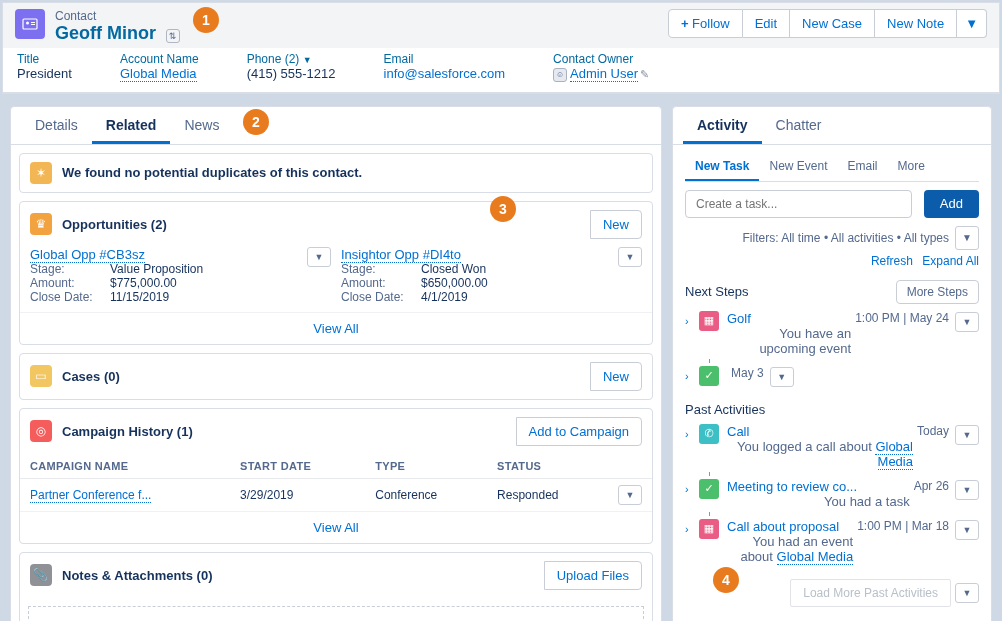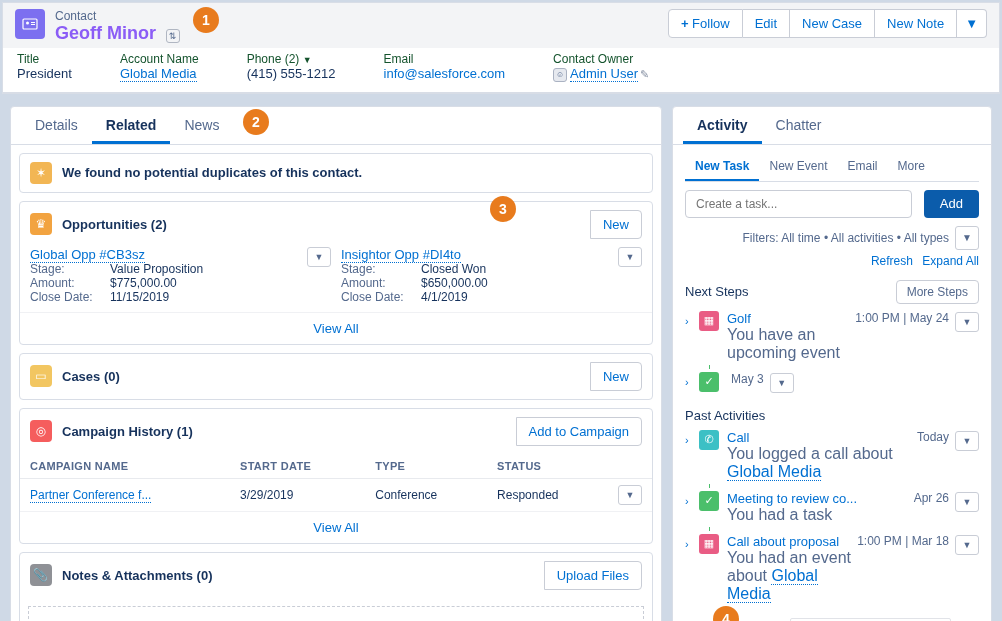--- a/index.html
+++ b/index.html
@@ -6,34 +6,34 @@
 body { font-family: -apple-system, "Segoe UI", Arial, sans-serif; font-size: 13px; color: #16325c; background: #cfd9e6; width: 1002px; height: 621px; overflow: hidden; }
 a { color: #0070d2; text-decoration: none; }
 a.dotted { border-bottom: 1px dotted #0070d2; }
 
 .page { background: #fff; border: 1px solid #d8dde6; margin: 2px; }
 
 
 .header { display: flex; align-items: flex-start; padding: 6px 12px 4px; background: #f3f4f6; position: relative; }
 .icon-contact { width: 30px; height: 30px; background: #7c6ff0; border-radius: 4px; display: flex; align-items: center; justify-content: center; color: #fff; margin-right: 10px; }
 .record-label { font-size: 12px; color: #54698d; }
-.record-name { font-size: 18px; font-weight: 600; color: #8b5cf6; }
+.record-name { font-size: 18px; font-weight: 600; color: #0369a1; }
 .hier-icon { display:inline-block; width:14px; height:14px; border:1px solid #b0b6c2; border-radius:3px; text-align:center; font-size:9px; color:#54698d; margin-left:6px; vertical-align: middle; line-height:12px;}
 .header-actions { margin-left: auto; display: flex; gap: 0; }
 .btn { background: #fff; border: 1px solid #c9cdd6; color: #0070d2; padding: 6px 12px; font-size: 13px; cursor: pointer; }
 .btn + .btn { border-left: none; }
 .btn:first-child { border-radius: 4px 0 0 4px; }
 .btn:last-child { border-radius: 0 4px 4px 0; }
 .btn-solo { border-radius: 4px; }
 .btn-caret { padding: 6px 8px; }
 
 
 .highlights { display: flex; padding: 4px 14px 10px; border-bottom: 1px solid #d8dde6; background:#fff;}
 .hl { margin-right: 48px; }
-.hl-label { font-size: 12px; color: #14532d; }
+.hl-label { font-size: 12px; color: #0369a1; }
 .hl-value { font-size: 13px; color: #16325c; }
 
 
 .columns { display: flex; gap: 10px; padding: 10px; background:#cfd9e6;}
 .col-left { flex: 1; background:#fff; border:1px solid #d8dde6; border-radius:4px; }
 .col-right { width: 320px; background:#fff; border:1px solid #d8dde6; border-radius:4px; display:flex; flex-direction:column; }
 
 
 .tabs { display: flex; border-bottom: 1px solid #d8dde6; padding: 0 10px; position:relative;}
 .tab { padding: 10px 14px 8px; font-size: 14px; color: #54698d; cursor: pointer; }
@@ -83,21 +83,21 @@
 
 .timeline { padding: 2px 12px 6px; }
 .titem { display:flex; align-items:flex-start; padding:3px 0; position:relative;}
 .tchev { width:12px; color:#0070d2; font-size:11px; margin-top:4px; cursor:pointer;}
 .ticon { width:20px; height:20px; border-radius:3px; color:#fff; display:flex; align-items:center; justify-content:center; font-size:11px; margin:0 8px 0 2px; flex-shrink:0;}
 .ic-event { background:#e95c84; }
 .ic-task { background:#4bbf6b; }
 .ic-call { background:#3cc0c5; }
 .tcontent { flex:1; }
 .tlink { color:#0070d2; font-size:13px;}
-.tdesc { font-size:16px; color:#54698d;}
+.tdesc { font-size:13px; color:#54698d;text-align:right;}
 .tmeta { font-size:12px; color:#54698d; white-space:nowrap; margin-left:4px;}
 .titem .drop { margin-left:6px; margin-top:1px;}
 .timeline-line { border-left:1px solid #4bbf6b; margin-left:24px; height:4px;}
 
 .loadmore { text-align:right; padding:6px 12px 10px; display:flex; justify-content:flex-end; align-items:center; gap:4px; position:relative;}
 .btn-load { background:#fff; border:1px solid #e1e3e8; border-radius:2px; padding:6px 12px; font-size:12px; color:#b9c0ca; cursor:pointer;}
 
 
 .callout { position:absolute; width:26px; height:26px; border-radius:50%; background:#e87b1d; color:#fff; display:flex; align-items:center; justify-content:center; font-weight:600; font-size:14px; z-index:10;}
 .cb { position:relative;}

